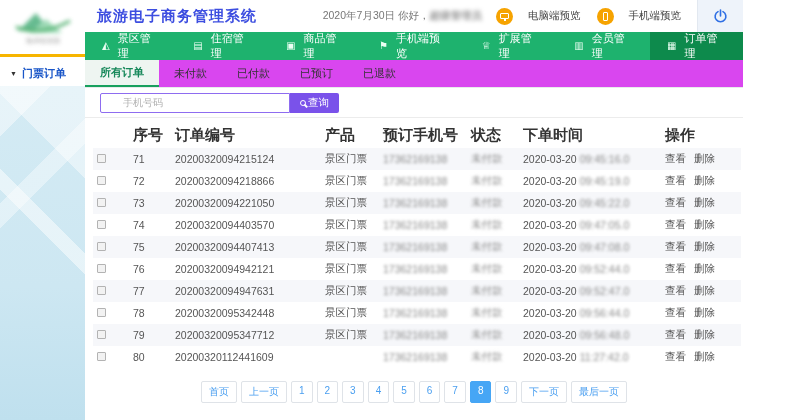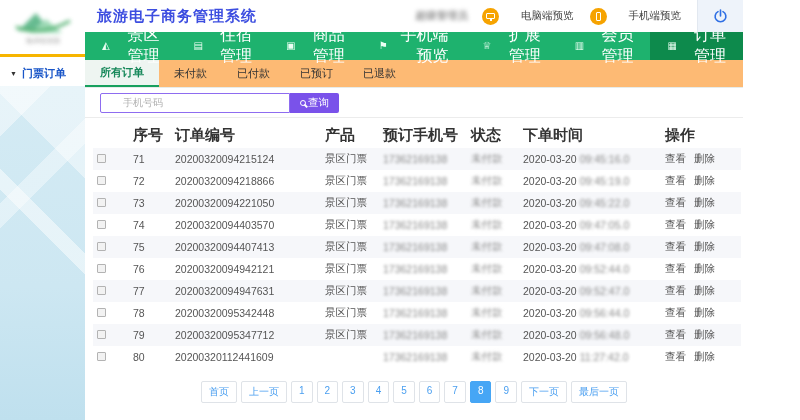--- a/index.html
+++ b/index.html
@@ -7,59 +7,59 @@
   body { font-family:"Liberation Sans","DejaVu Sans",sans-serif; background:#fff; }
   .screen { position:relative; width:743px; height:420px; overflow:hidden; background:#fff; }
 
   
   .topbar { position:absolute; top:0; left:0; right:0; height:32px; background:#fff;
             display:flex; align-items:center; padding-left:97px; z-index:2; }
   .app-title { font-size:15px; font-weight:bold; color:#3d4ee0; letter-spacing:1px; }
   .topbar-right { margin-left:auto; display:flex; align-items:center; height:100%; }
   .date-text { font-size:10.5px; color:#777; }
   .user-name { font-size:10.5px; color:#555; filter:blur(2px); margin-right:14px; }
-  .preview-btn { display:flex; align-items:center; gap:22px; margin-right:16px; cursor:pointer; }
+  .preview-btn { display:flex; align-items:center; gap:15px; margin-right:16px; cursor:pointer; }
   .preview-label { font-size:10.5px; color:#444; }
   .icon-circle { width:17px; height:17px; border-radius:50%; background:#f6a300;
                  display:inline-flex; align-items:center; justify-content:center; }
   .monitor-glyph { width:9px; height:6px; border:1px solid #fff; border-radius:1px; position:relative; }
   .monitor-glyph::after { content:''; position:absolute; left:2.5px; bottom:-2.5px; width:2px; height:2px; background:#fff; }
   .phone-glyph { width:5px; height:9px; border:1px solid #fff; border-radius:1px; }
   .power-btn { width:46px; height:100%; background:#eef3fa; border:none; border-left:1px solid #e2e8f0;
                display:flex; align-items:center; justify-content:center; cursor:pointer; }
 
   
   .logo-box { position:absolute; top:0; left:0; width:85px; height:57px; background:#fff;
               border-bottom:3px solid #f7b500; z-index:6; display:flex; align-items:center; justify-content:center; }
   .logo-art { filter:blur(2px); opacity:.85; }
 
   
   .navbar { position:absolute; top:32px; left:85px; right:0; height:28px; background:#1eb26e;
             display:flex; align-items:stretch; z-index:1; }
   .nav-item { display:flex; align-items:center; gap:8px; padding:0 17px; cursor:pointer; }
   .nav-item .nav-icon { color:#eafff3; font-size:10px; line-height:1; }
-  .nav-item .nav-label { color:#fff; font-size:16px;text-align:right; }
+  .nav-item .nav-label { color:#fff; font-size:11px; }
   .nav-item.active { background:#0d8a4c; }
 
   
   .sidebar { position:absolute; top:60px; left:0; width:85px; bottom:0; background:#8b5cf6; z-index:3; }
   .sidebar-item { height:26px; display:flex; align-items:center; gap:5px; padding-left:10px;
                   background:#fff; cursor:pointer; }
   .sidebar-caret { font-size:7px; color:#333; }
   .sidebar-label { font-size:11px; color:#1a56c8; font-weight:bold; }
   .sidebar-pattern { position:absolute; top:26px; left:0; right:0; bottom:0;
     background:
       linear-gradient(135deg, rgba(255,255,255,.45) 12%, transparent 12% 28%, rgba(255,255,255,.4) 28% 34%, transparent 34%),
       linear-gradient(45deg, transparent 55%, rgba(255,255,255,.5) 55% 60%, transparent 60% 78%, rgba(255,255,255,.45) 78%),
       linear-gradient(180deg, #d4ebf4 0%, #cde7f2 60%, #bfe0ee 100%); }
 
   
   .content { position:absolute; top:60px; left:85px; right:0; bottom:0; background:#fff; }
 
-  .tabbar { height:28px; background:#fdba74; display:flex; align-items:stretch; border-bottom:1px solid #e7ecea; }
+  .tabbar { height:28px; background:#d946ef; display:flex; align-items:stretch; border-bottom:1px solid #e7ecea; }
   .tab { display:flex; align-items:center; padding:0 15px; font-size:11px; color:#333; cursor:pointer; }
   .tab.active { color:#17885a; font-weight:bold; background:#eef5f1; border-bottom:2px solid #18a05e; }
 
   .search-row { height:30px; display:flex; align-items:center; padding-left:15px; border-bottom:1px solid #ececec; }
   .search-input { width:190px; height:20px; border:1px solid #8e6cf0; border-radius:2px 0 0 2px;
                   font-size:10px; color:#333; padding:0 22px; outline:none; }
   .search-input::placeholder { color:#b0b0b0; }
   .search-btn { height:20px; padding:0 10px; background:#7a52ea; color:#fff; border:none;
                 border-radius:0 2px 2px 0; font-size:10.5px; display:flex; align-items:center; gap:2px; cursor:pointer; }
   .mag { width:6px; height:6px; border:1.5px solid #fff; border-radius:50%; position:relative; display:inline-block; }
@@ -85,20 +85,23 @@
   .page-btn.active { background:#46a6f5; color:#fff; border-color:#46a6f5; }
 </style>
 </head>
 <body>
 
 <div class="screen">
 
   <header class="topbar">
     <div class="app-title">旅游电子商务管理系统</div>
     <div class="topbar-right">
+      <span class="date-text">
+        <span>2020年7月30日</span>&nbsp;<span>你好，</span>
+      </span>
       <span class="user-name">超级管理员</span>
       <span class="preview-btn">
         <span class="icon-circle">
             <span class="monitor-glyph"></span>
           </span>
         <span class="preview-label">电脑端预览</span>
       </span>
       <span class="preview-btn">
         <span class="icon-circle">
             <span class="phone-glyph"></span>

